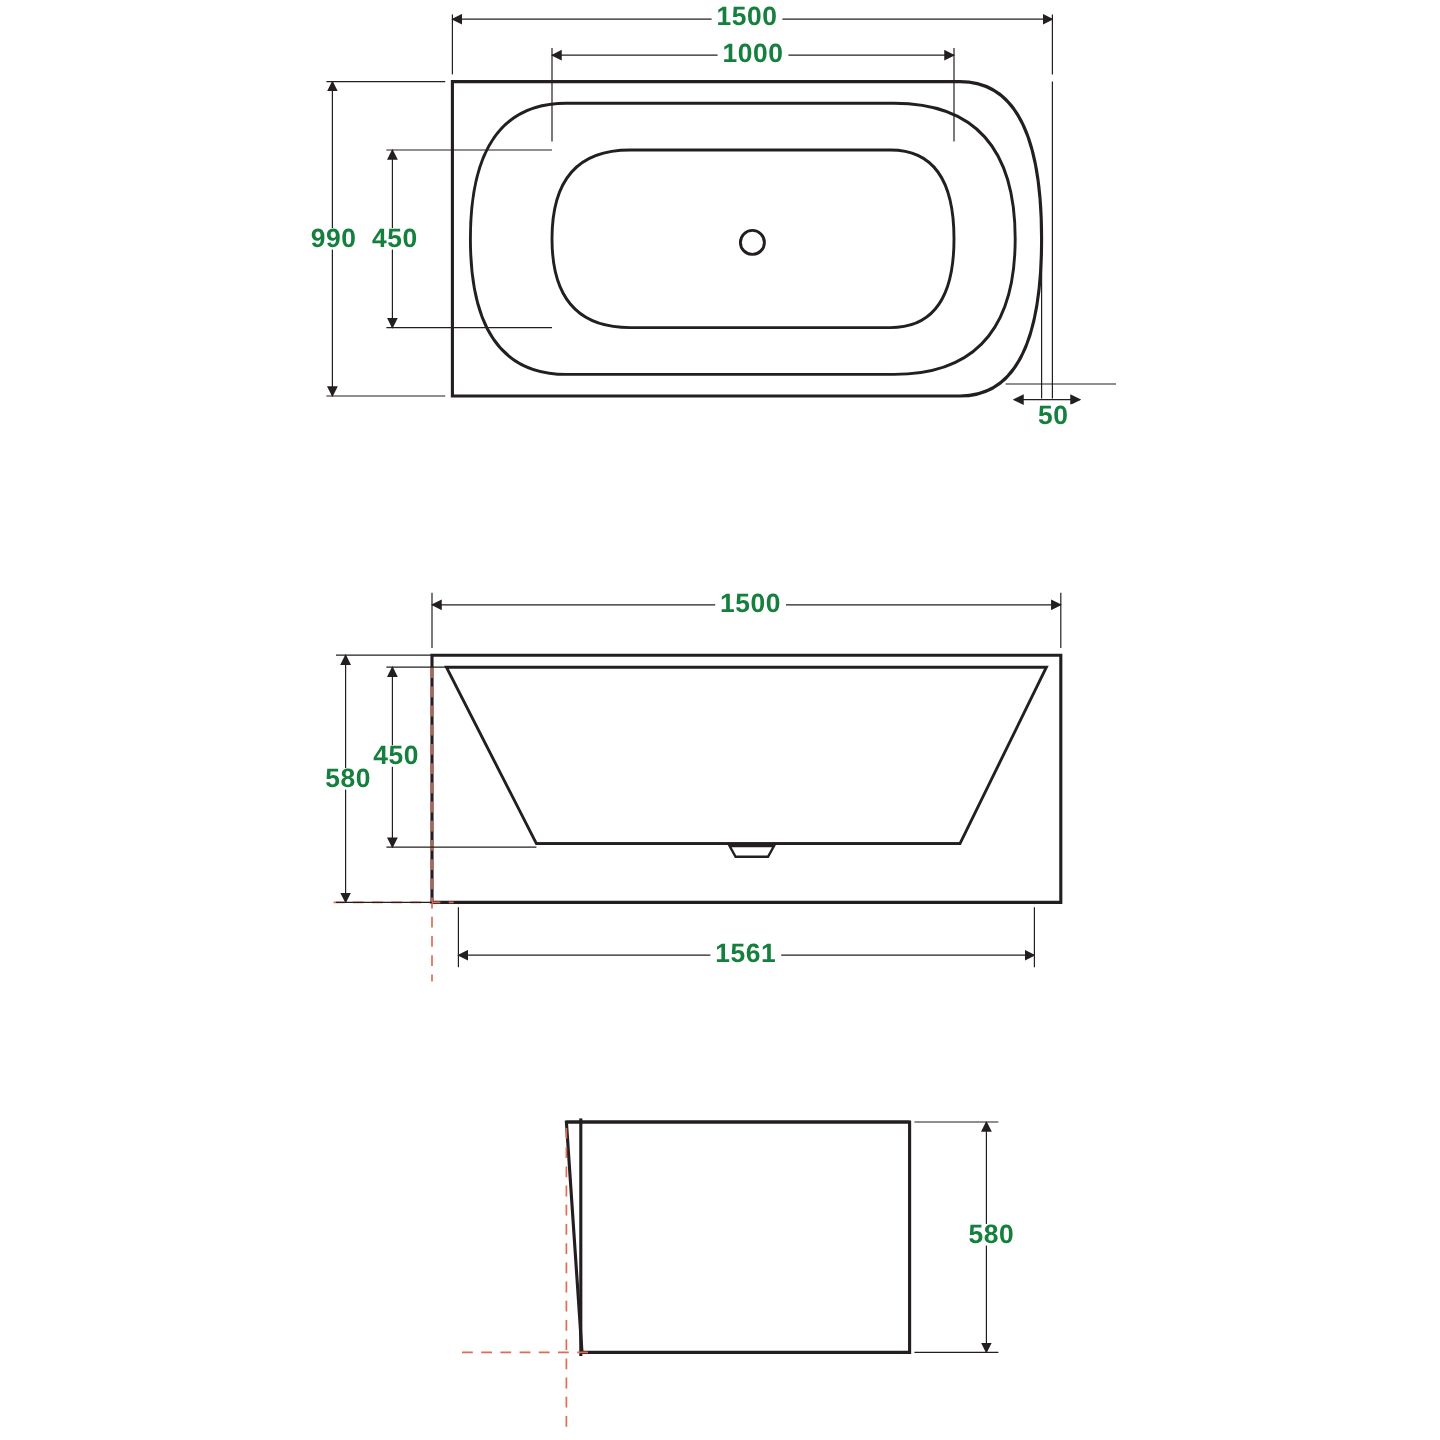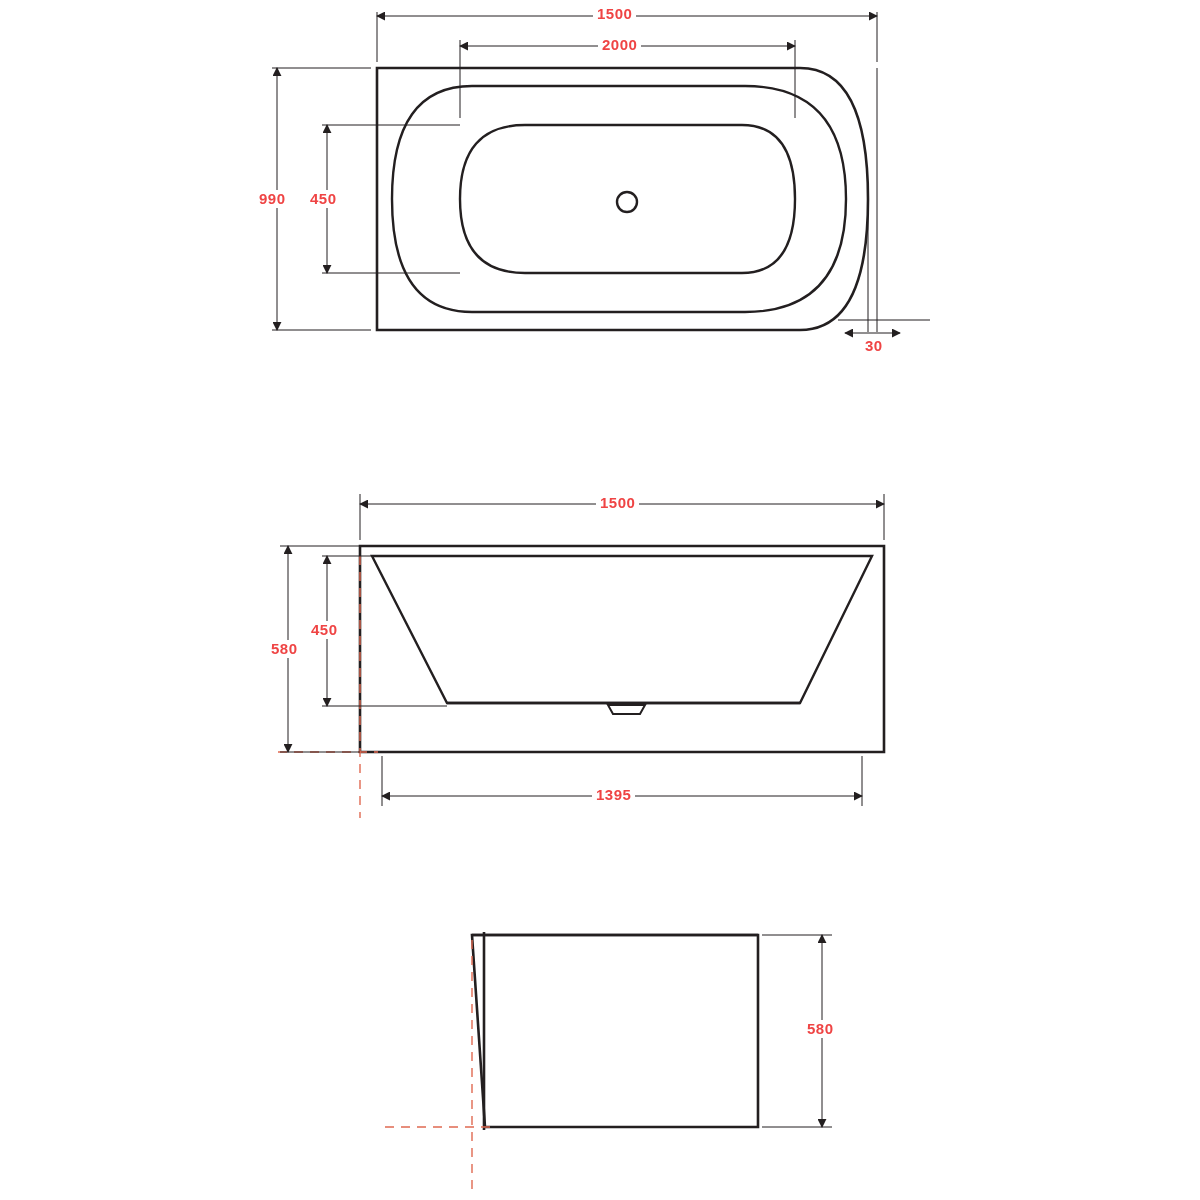--- a/index.html
+++ b/index.html
@@ -22,23 +22,23 @@
   #drawing {
     position: absolute;
     left: 0;
     top: 0;
     width: 1200px;
     height: 1200px;
   }
   .dimlabel {
     position: absolute;
     font-family: "Liberation Sans", sans-serif;
-    font-size: 15px;
+    font-size: 22px;
     font-weight: bold;
-    color: #ef4444;
+    color: #15803d;
     letter-spacing: 0.5px;
     white-space: nowrap;
     background: #ffffff;
     padding: 0 4px;
     line-height: 18px;
   }
 </style>
 </head>
 <body>
 
@@ -124,25 +124,25 @@
       <line x1="472" y1="940" x2="472" y2="1195" stroke="#e06a52" stroke-width="1.4" stroke-dasharray="9 7"></line>
       <line x1="385" y1="1127" x2="492" y2="1127" stroke="#e06a52" stroke-width="1.4" stroke-dasharray="9 7"></line>
 
       <line x1="762" y1="935" x2="832" y2="935" stroke="#231f20" stroke-width="1"></line>
       <line x1="762" y1="1127" x2="832" y2="1127" stroke="#231f20" stroke-width="1"></line>
       <line x1="822" y1="935" x2="822" y2="1127" stroke="#231f20" stroke-width="1" marker-start="url(#arrow-start)" marker-end="url(#arrow-end)"></line>
     </g>
   </svg>
 
   <div class="dimlabel" style="left:593px; top:5px;">1500</div>
-  <div class="dimlabel" style="left:598px; top:36px;">2000</div>
+  <div class="dimlabel" style="left:598px; top:36px;">1000</div>
   <div class="dimlabel" style="left:255px; top:190px;">990</div>
   <div class="dimlabel" style="left:306px; top:190px;">450</div>
-  <div class="dimlabel" style="left:861px; top:337px;">30</div>
+  <div class="dimlabel" style="left:861px; top:337px;">50</div>
 
   <div class="dimlabel" style="left:596px; top:494px;">1500</div>
   <div class="dimlabel" style="left:307px; top:621px;">450</div>
   <div class="dimlabel" style="left:267px; top:640px;">580</div>
-  <div class="dimlabel" style="left:592px; top:786px;">1395</div>
+  <div class="dimlabel" style="left:592px; top:786px;">1561</div>
 
   <div class="dimlabel" style="left:803px; top:1020px;">580</div>
 
 </div>
 
 </body></html>

